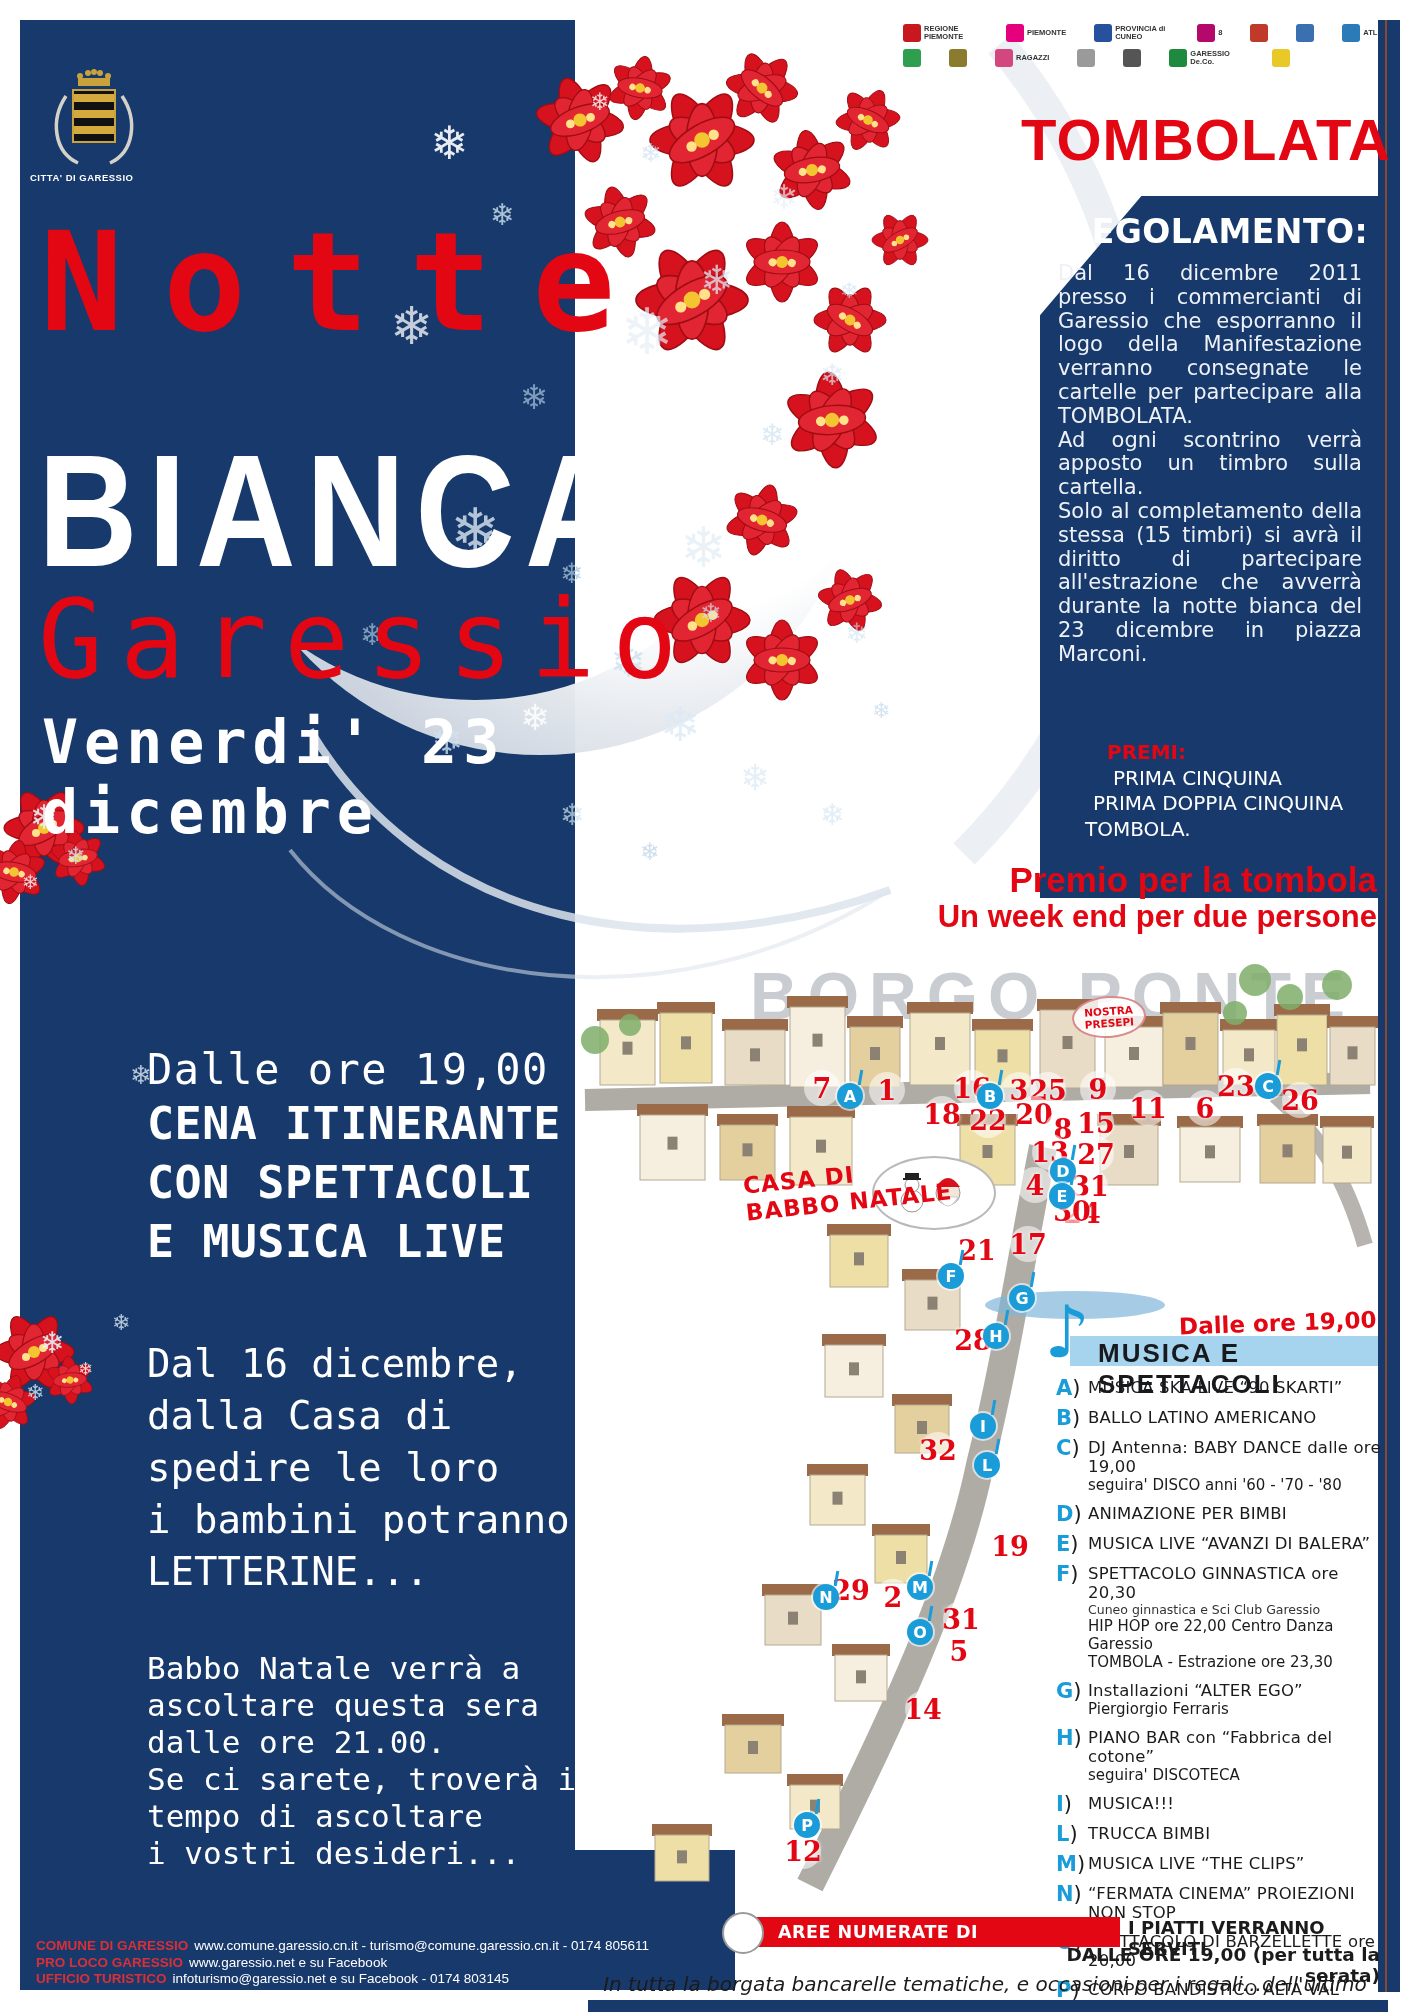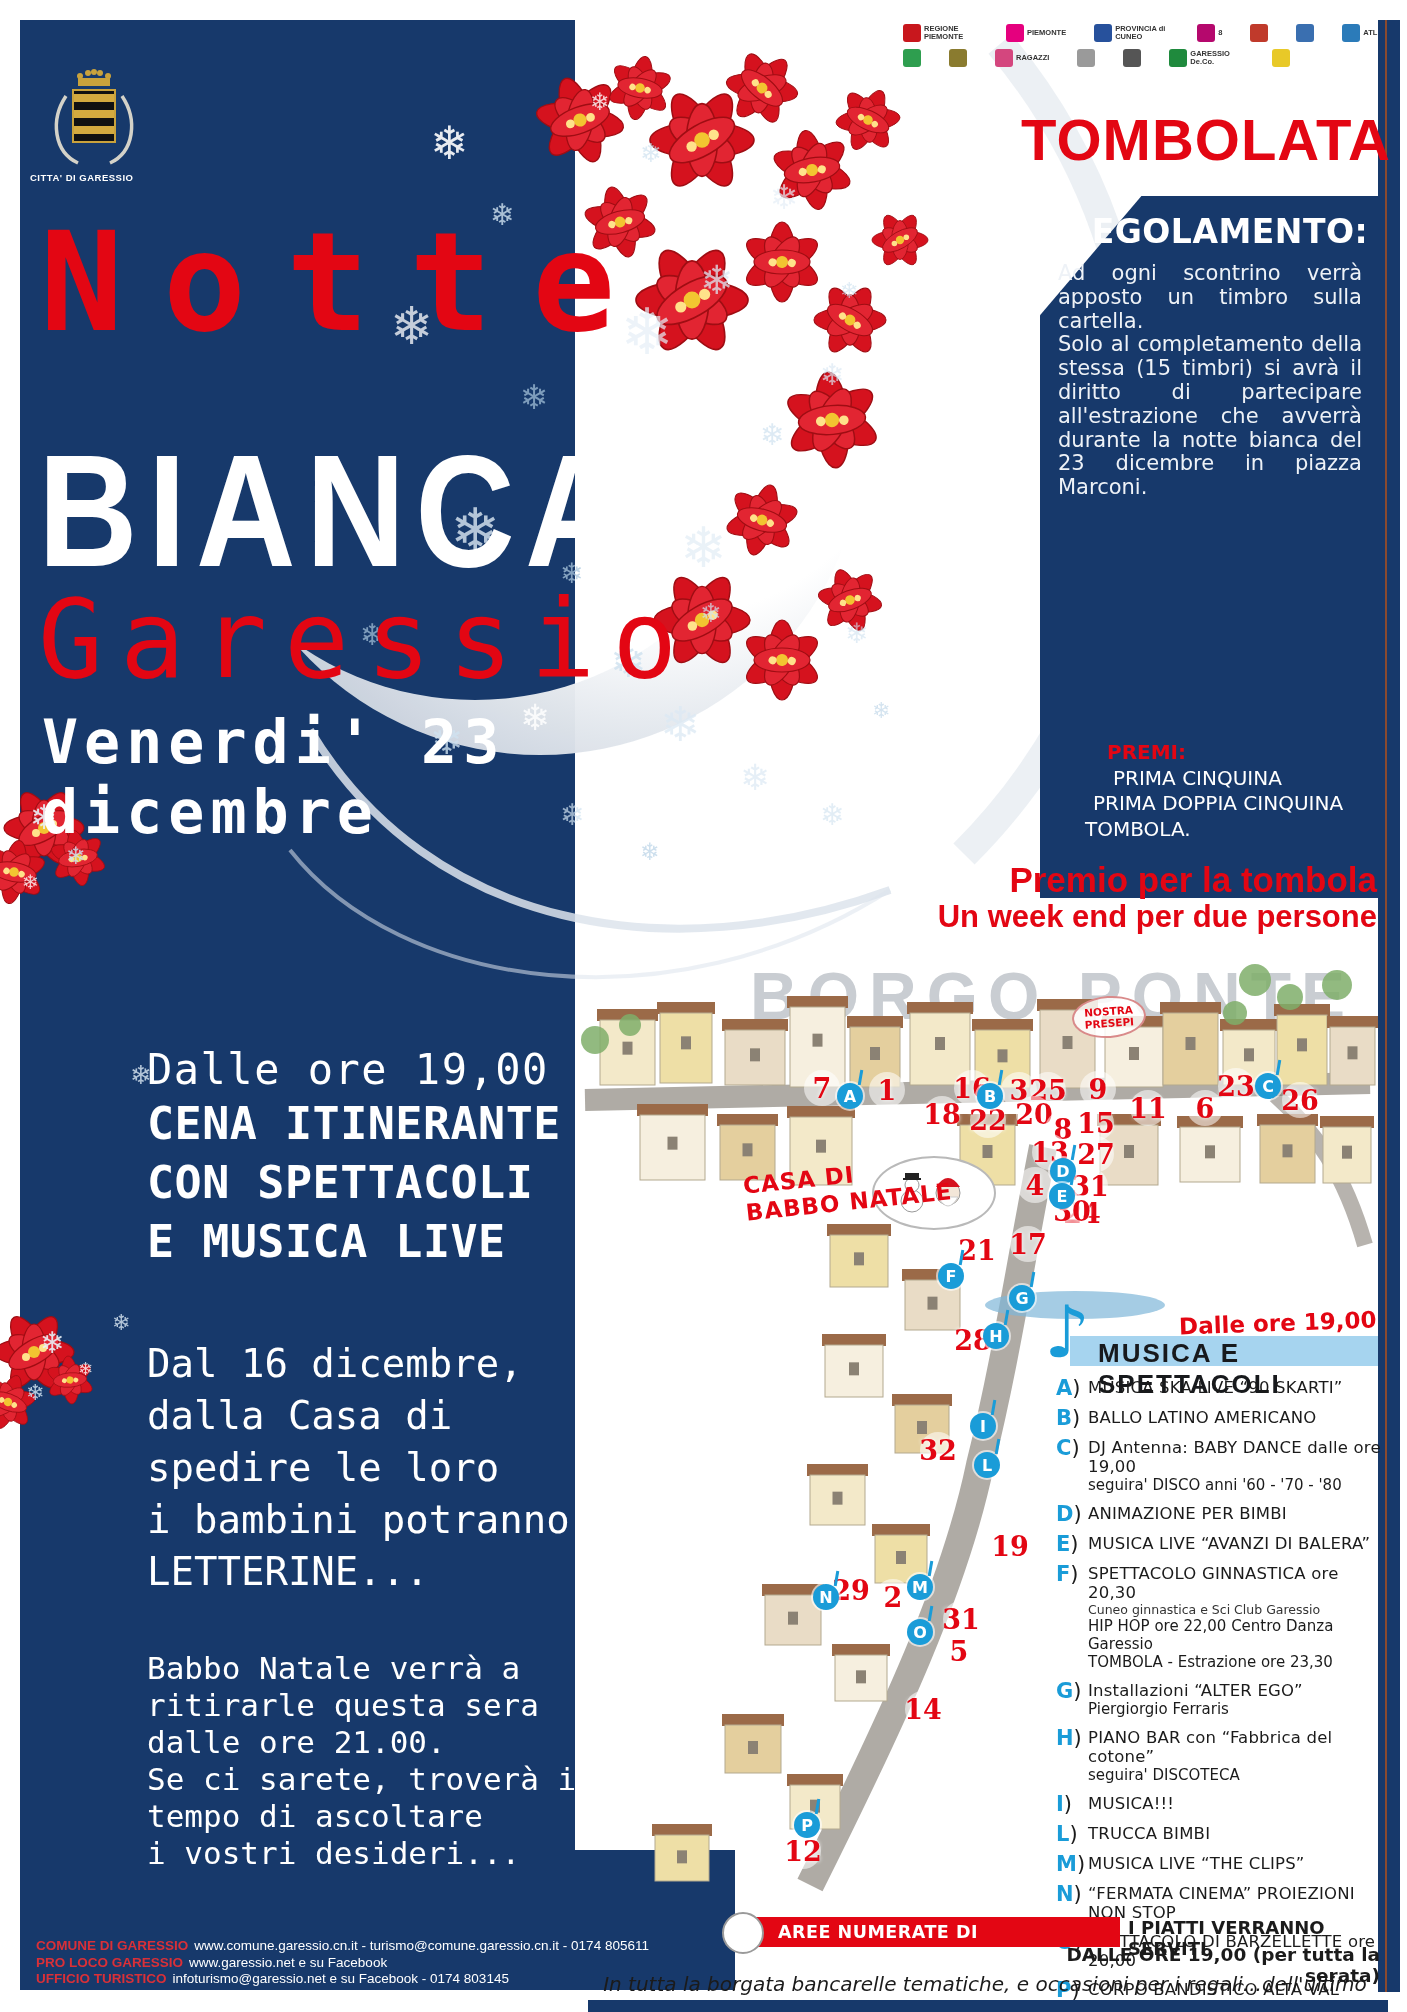--- a/index.html
+++ b/index.html
@@ -175,21 +175,21 @@
   </div>
 <div class="abs mono" id="b2">
     <div class="b2l">Dal 16 dicembre,</div>
     <div class="b2l">dalla Casa di</div>
     <div class="b2l">spedire le loro</div>
     <div class="b2l">i bambini potranno</div>
     <div class="b2l">LETTERINE...</div>
   </div>
 <div class="abs mono" id="b3">
     <div class="b3l">Babbo Natale verrà a</div>
-    <div class="b3l">ritirarle questa sera</div>
+    <div class="b3l">ascoltare questa sera</div>
     <div class="b3l">dalle ore 21.00.</div>
     <div class="b3l">Se ci sarete, troverà il</div>
     <div class="b3l">tempo di ascoltare</div>
     <div class="b3l">i vostri desideri...</div>
   </div>
 
 <div class="abs" id="footer-lines">
     <div class="fline"><span class="flabel">COMUNE DI GARESSIO</span><span>www.comune.garessio.cn.it  - turismo@comune.garessio.cn.it - 0174 805611</span></div>
     <div class="fline"><span class="flabel">PRO LOCO GARESSIO</span><span>www.garessio.net e su Facebook</span></div>
     <div class="fline"><span class="flabel">UFFICIO TURISTICO</span><span>infoturismo@garessio.net e su Facebook - 0174 803145</span></div>
@@ -248,20 +248,21 @@
       <div class="logo">
         <span class="chip" style="background: rgb(232, 201, 40);"></span>
       </div>
     </div>
 </div>
 
 <div class="abs" id="tombolata">TOMBOLATA</div>
 <div class="abs" id="reg-box"></div>
 <div class="abs" id="reg-title">REGOLAMENTO:</div>
 <div class="abs" id="reg-text">
+    <p>Dal 16 dicembre 2011 presso i commercianti di Garessio che esporranno il logo della Manifestazione verranno consegnate le cartelle per partecipare alla TOMBOLATA.</p>
     <p>Ad ogni scontrino verrà apposto un timbro sulla cartella.</p>
     <p>Solo al completamento della stessa (15 timbri) si avrà il diritto di partecipare all'estrazione che avverrà durante la notte bianca del 23 dicembre in piazza Marconi.</p>
   </div>
 <div class="abs" id="premi">
   <div id="premi-title">PREMI:</div>
 <div class="pl0">PRIMA CINQUINA</div>
     <div class="pl1">PRIMA DOPPIA CINQUINA</div>
     <div class="pl2">TOMBOLA.</div>
   </div>
 <div class="abs" id="premio1">Premio per la tombola</div>

